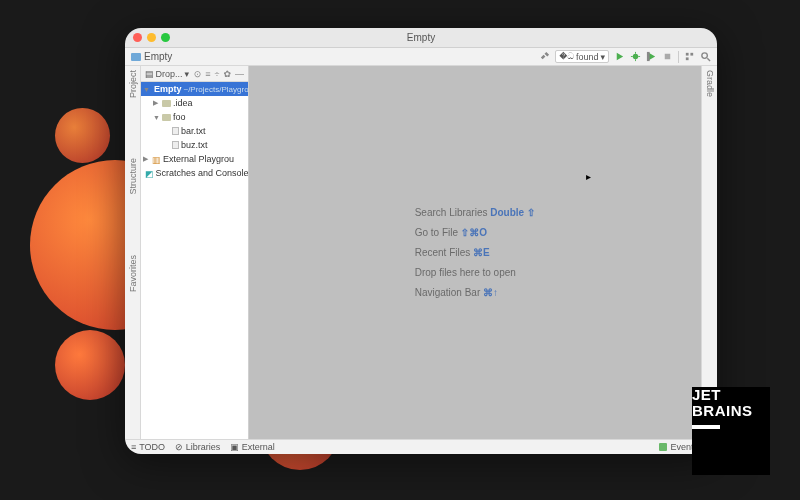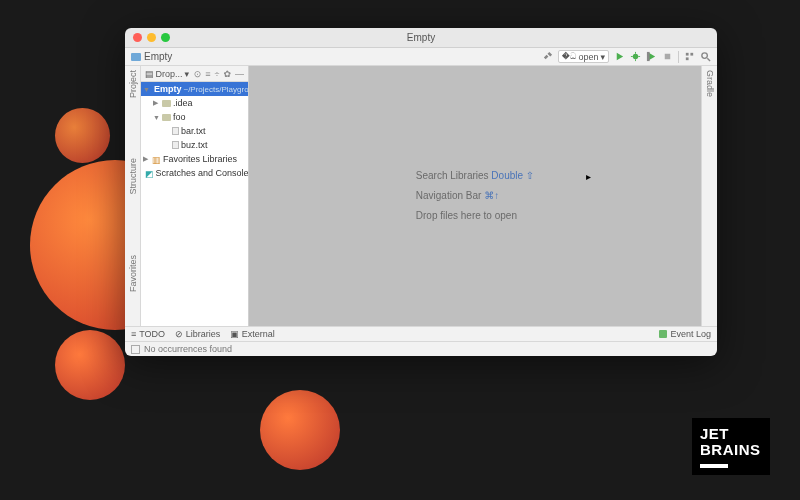--- a/index.html
+++ b/index.html
@@ -14,23 +14,23 @@
 .bg-circle { position: absolute; border-radius: 50%; }
 .c1 { width: 170px; height: 170px; background: radial-gradient(circle at 35% 35%, #ff8a3d, #d03a2a); left: 30px; top: 160px; }
 .c2 { width: 70px; height: 70px; background: radial-gradient(circle at 35% 35%, #ff7a3d, #b8342a); left: 55px; top: 330px; }
 .c3 { width: 140px; height: 140px; background: radial-gradient(circle at 30% 30%, #b94fd6, #e6483a); right: 115px; top: 190px; }
 .c4 { width: 80px; height: 80px; background: radial-gradient(circle at 35% 35%, #ff7a3d, #b8342a); left: 260px; top: 390px; }
 .c5 { width: 55px; height: 55px; background: radial-gradient(circle at 35% 35%, #ff8a3d, #c0352a); left: 55px; top: 108px; opacity: 0.9; }
 
 .ide {
   position: absolute;
   left: 125px; top: 28px;
-  width: 592px; height: 328px;
+  width: 592px; height: 426px;
   background: #000000;
-  border-radius: 6px;
+  border-radius: 16px;
   box-shadow: 0 8px 40px rgba(0,0,0,0.5);
   display: flex;
   flex-direction: column;
   overflow: hidden;
 }
 .titlebar {
   height: 20px;
   background: #e8e8e8;
   display: flex;
   align-items: center;
@@ -131,21 +131,21 @@
 
 .editor {
   flex: 1;
   background: #bfbfbf;
   display: flex;
   align-items: center;
   justify-content: center;
   position: relative;
 }
 .hints { color: #6a6a6a; font-size: 10px; line-height: 2; text-align: left; }
-.hints .kb { color: #4a74b8; }
+.hints .kb { color: #4a74b8; font-weight: bold; }
 .cursor { position: absolute; right: 110px; top: 105px; font-size: 10px; color: #000; }
 
 .bottom-bar {
   height: 15px;
   background: #f2f2f2;
   border-top: 1px solid #d8d8d8;
   display: flex;
   align-items: center;
   padding: 0 6px;
   gap: 10px;
@@ -165,27 +165,26 @@
   padding: 0 6px;
   font-size: 9px;
   color: #777;
   gap: 4px;
 }
 .sq { width: 9px; height: 9px; border: 1px solid #aaa; display: inline-block; }
 
 .jetbrains {
   position: absolute;
   right: 30px; bottom: 25px;
-  width: 78px; height: 57px;
+  width: 78px; height: 88px;
   background: #000;
   color: #fff;
   font-weight: 800;
   font-size: 15px;
   line-height: 1.05;
-  padding: 8px;
   letter-spacing: 0.5px;
 }
 .jetbrains .bar { width: 28px; height: 4px; background: #fff; margin-top: 6px; }
 </style>
 </head>
 <body>
 
 <div class="bg-circle c1"></div>
 <div class="bg-circle c2"></div>
 <div class="bg-circle c3"></div>
@@ -207,21 +206,21 @@
     <div class="nav-left">
       <span class="folder-ico"></span>
       <span>Empty</span>
     </div>
     <div class="nav-right">
       <span class="tb-ico">
           <svg viewBox="0 0 12 12">
             <path class="hammer" d="M2 7l3-3 2 2-3 3-2-2zm4-4l2-2 3 3-2 2-3-3z"></path>
           </svg>
         </span>
-      <span class="run-cfg">�ධ <span>open</span> ▾</span>
+      <span class="run-cfg">�ධ <span>found</span> ▾</span>
       <span class="tb-ico">
           <svg viewBox="0 0 12 12">
             <path class="play" d="M3 2l7 4-7 4z"></path>
           </svg>
         </span>
       <span class="tb-ico">
           <svg viewBox="0 0 12 12">
             <circle class="bug" cx="6" cy="6" r="3"></circle>
             <path stroke="#4caf50" stroke-width="1" d="M6 1v2M6 9v2M1 6h2M9 6h2"></path>
           </svg>
@@ -295,57 +294,55 @@
             <span>bar.txt</span>
           </div>
         <div class="tree-row ind2">
             <span class="arrow"></span>
             <span class="file-ico"></span>
             <span>buz.txt</span>
           </div>
         <div class="tree-row">
             <span class="arrow">▶</span>
             <span class="lib-ico">▥</span>
-            <span>Favorites Libraries</span>
+            <span>External Playgrou</span>
           </div>
         <div class="tree-row">
             <span class="arrow"></span>
             <span class="scratch-ico">◩</span>
             <span>Scratches and Consoles</span>
           </div>
       </div>
     </div>
 
     <div class="editor">
       <div class="cursor">▸</div>
       <div class="hints">
         <div><span>Search Libraries </span><span class="kb">Double ⇧</span></div>
+        <div><span>Go to File </span><span class="kb">⇧⌘O</span></div>
+        <div><span>Recent Files </span><span class="kb">⌘E</span></div>
+        <div><span>Drop files here to open</span></div>
         <div><span>Navigation Bar </span><span class="kb">⌘↑</span></div>
-        <div><span>Drop files here to open</span></div>
       </div>
     </div>
 
     <div class="right-gutter">
       <span class="gutter-label" style="writing-mode:vertical-rl;transform:none">Gradle</span>
     </div>
   </div>
 
   <div class="bottom-bar">
     <div class="bb-item">≡ <span>TODO</span></div>
     <div class="bb-item">⊘ <span>Libraries</span></div>
     <div class="bb-item">▣ <span>External</span></div>
     <div class="bb-item bb-right">
         <span class="evlog-ico"></span> 
         <span>Event Log</span>
       </div>
   </div>
 
-  <div class="status-bar">
-    <span class="sq"></span>
-    <span>No occurrences found</span>
-  </div>
 </div>
 
 <div class="jetbrains">
   <div>JET</div>
   <div>BRAINS</div>
   <div class="bar"></div>
 </div>
 
 </body></html>

